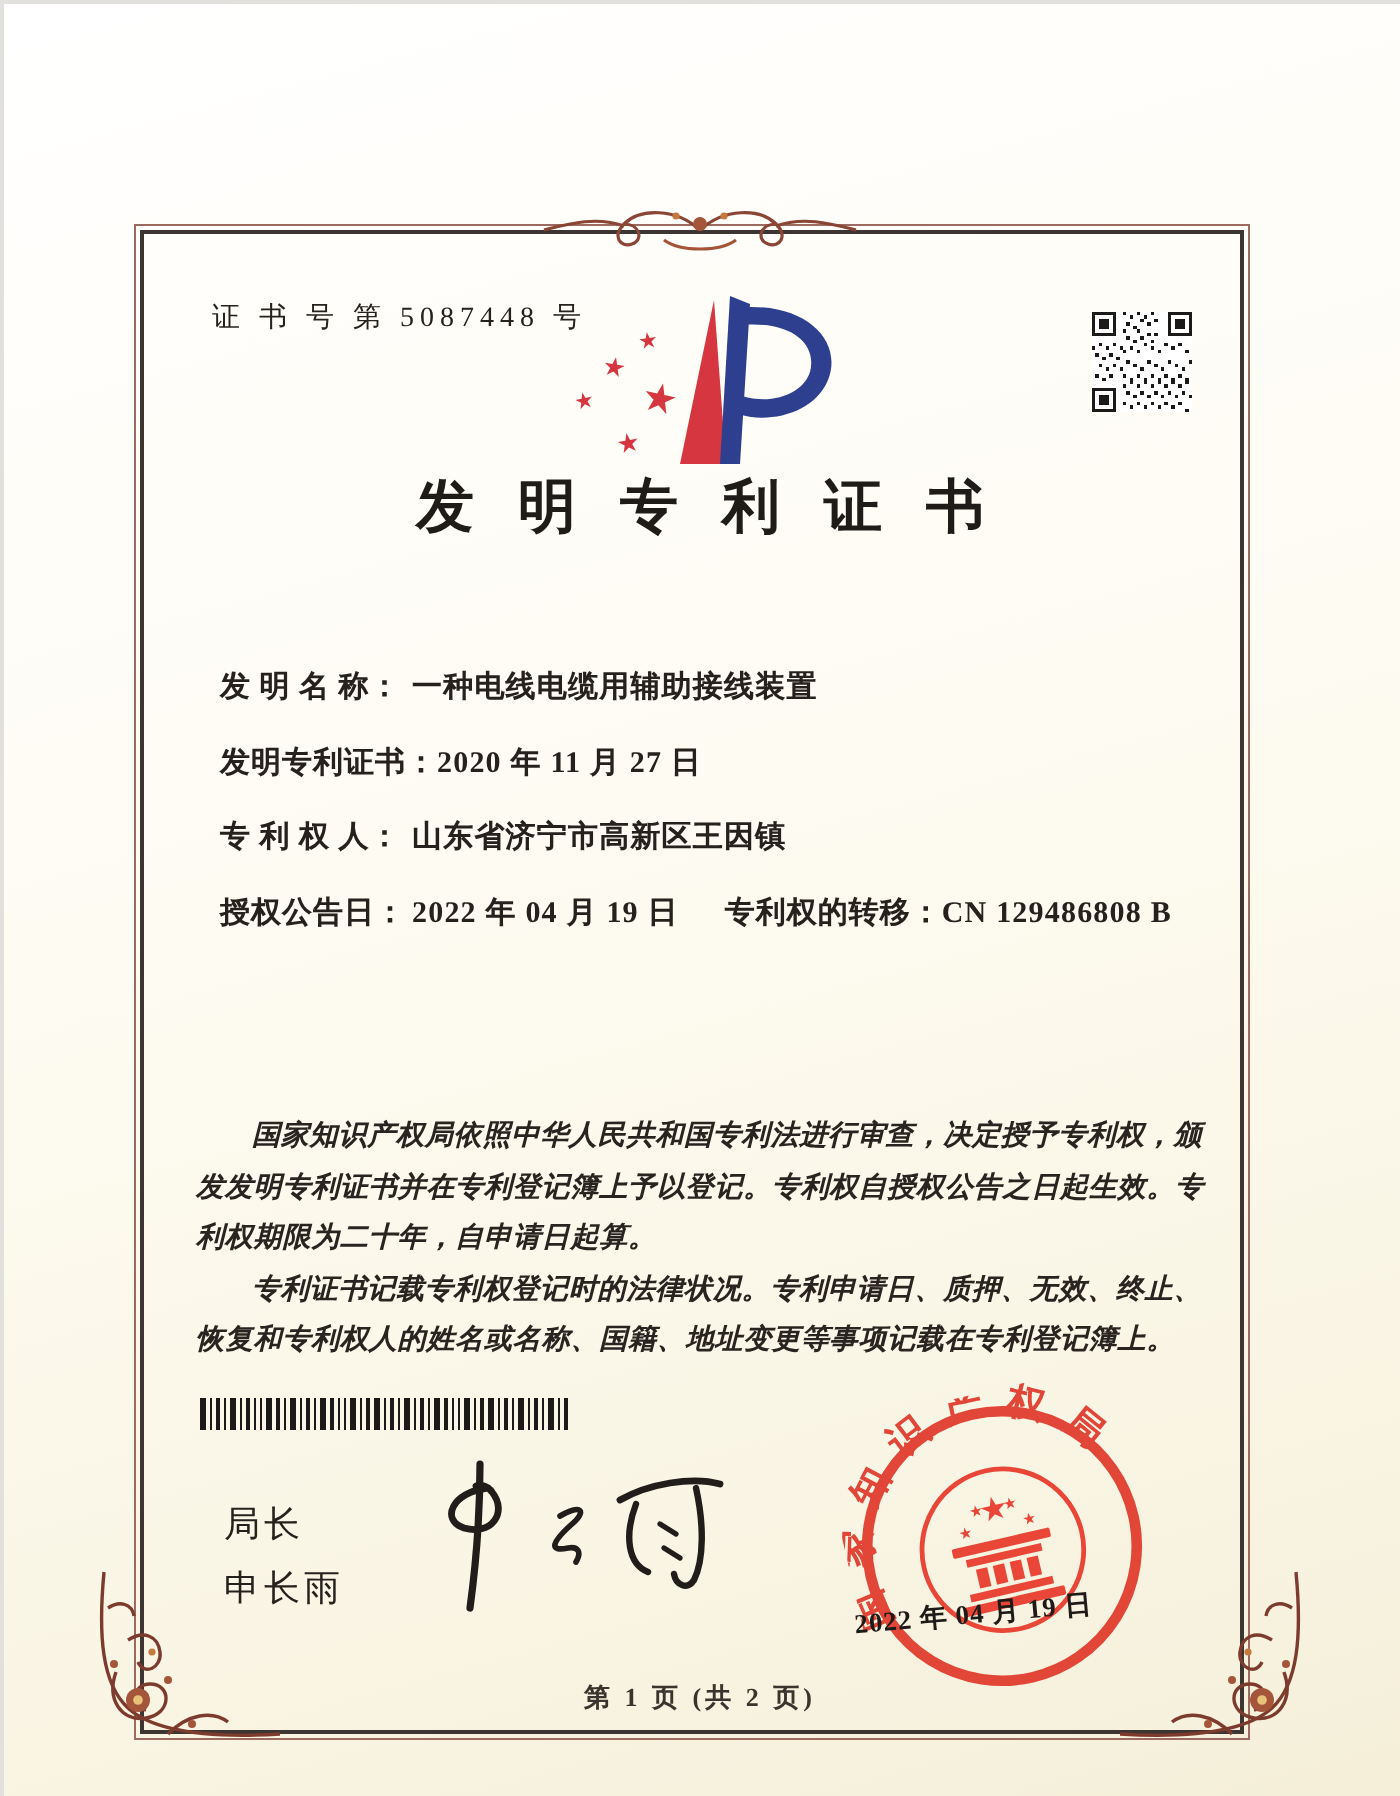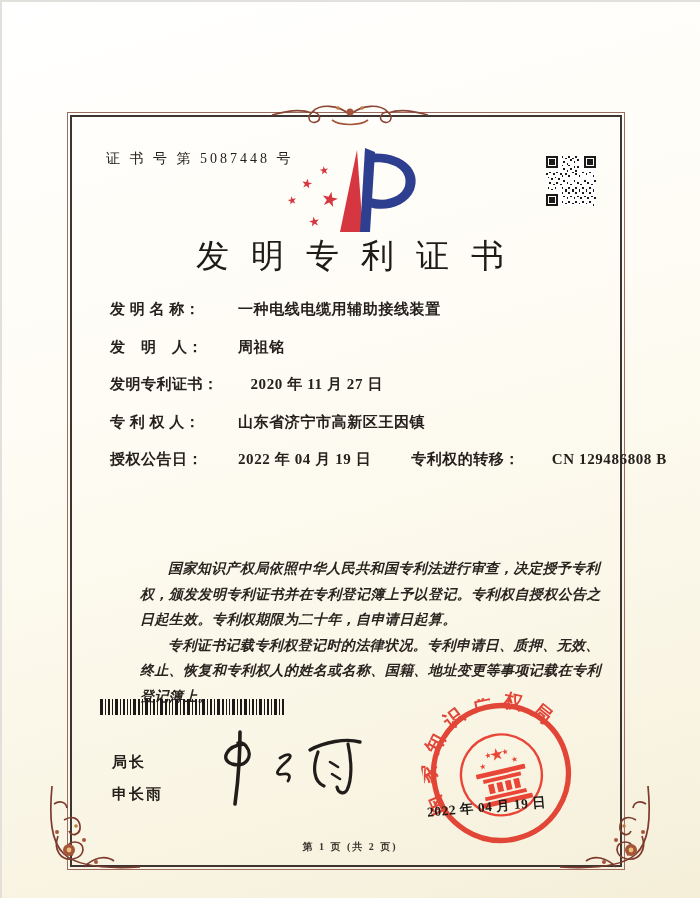--- a/index.html
+++ b/index.html
@@ -19,49 +19,49 @@
     pointer-events:none;
   }
   .cert-no{
     position:absolute; left:106px; top:150px;
     font-size:14px; font-weight:400; color:#26211d; letter-spacing:3px;
   }
   .qr{ position:absolute; left:546px; top:156px; width:50px; height:50px; }
   .logo{ position:absolute; left:272px; top:144px; width:156px; height:94px; }
   .title{
     position:absolute; left:0; top:234px; width:100%;
-    text-align:center; font-size:33px; font-weight:400; color:#1e1b18;
+    text-align:center; font-size:29px; font-weight:700; color:#1e1b18;
     letter-spacing:22px; text-indent:22px;
   }
   .fields{ position:absolute; left:110px; top:300px; width:460px; }
   .field-row{ height:37.5px; font-size:15px; font-weight:700; color:#26211d; white-space:nowrap; }
-  .field-label{ display:inline-block; min-width:96px; letter-spacing:.5px; }
-  .field-value{ letter-spacing:.6px;margin-left:32px; }
-  .grant-row{ display:flex; gap:40px; }
+  .field-label{ display:inline-block; min-width:96px; letter-spacing:.5px;margin-top:34px; }
+  .field-value{ letter-spacing:.6px; }
+  .grant-row{ display:flex; gap:23px; }
   .paragraphs{
     position:absolute; left:98px; top:556px; width:512px;
     font-size:14px; font-weight:600; font-style:italic; color:#2a2420;
     line-height:25.5px; letter-spacing:.4px;
   }
-  .paragraphs p{ text-indent:2em;margin-left:42px; }
+  .paragraphs p{ text-indent:2em; }
   .barcode{ position:absolute; left:100px; top:699px; width:185px; height:16px; }
   .director{ position:absolute; left:112px; top:746px;
     font-family:"Liberation Sans","DejaVu Sans",sans-serif;
-    font-size:15px; font-weight:700; color:#26211d; line-height:32px; letter-spacing:2px;
+    font-size:18px; font-weight:400; color:#26211d; line-height:32px; letter-spacing:2px;
   }
   .signature{ position:absolute; left:198px; top:724px; width:172px; height:92px; }
   .seal{ position:absolute; left:424px; top:696px; width:154px; height:154px; transform:rotate(-13deg); opacity:.93; }
   .seal-date{
     position:absolute; left:427px; top:798px; width:130px;
     font-size:13.5px; font-weight:700; color:#1d1a17; letter-spacing:.5px;
     transform:rotate(-5deg); white-space:nowrap;
   }
   .footer{
     position:absolute; left:0; top:840px; width:100%;
-    text-align:center; font-size:10px; font-weight:700; color:#3a332e; letter-spacing:2px;
+    text-align:center; font-size:13px; font-weight:700; color:#3a332e; letter-spacing:2px;
   }
   .orn-top{ position:absolute; left:266px; top:100px; width:168px; height:30px; }
   .orn-corner{ position:absolute; width:104px; height:92px; }
   .orn-bl{ left:42px; top:780px; }
   .orn-br{ left:554px; top:780px; transform:scaleX(-1); }
 </style>
 </head>
 <body>
 
 <div class="page">
@@ -116,23 +116,20 @@
     <path d="M68,88 L85,6 L91,88 Z" fill="#d6363f"></path>
     <path d="M88,88 L93,4 L103,8 L98,88 Z" fill="#2e3f8f"></path>
     <path d="M95,10 C130,6 150,26 142,46 C135,63 112,68 97,63 L99,54 C115,59 130,52 133,42 C137,27 122,15 94,19 Z" fill="#2e3f8f"></path>
   </svg>
 
   <div class="title">发明专利证书</div>
 
   <div class="fields">
     <div class="field-row">
       <span class="field-label">发 明 名 称：</span><span class="field-value">一种电线电缆用辅助接线装置</span>
-    </div>
-    <div class="field-row">
-      <span class="field-label">发　明　人：</span><span class="field-value">周祖铭</span>
     </div>
     <div class="field-row">
       <span class="field-label">发明专利证书：</span><span class="field-value">2020 年 11 月 27 日</span>
     </div>
     <div class="field-row">
       <span class="field-label">专 利 权 人：</span><span class="field-value">山东省济宁市高新区王因镇</span>
     </div>
     <div class="field-row grant-row">
       <span>
         <span class="field-label">授权公告日：</span><span class="field-value">2022 年 04 月 19 日</span>

